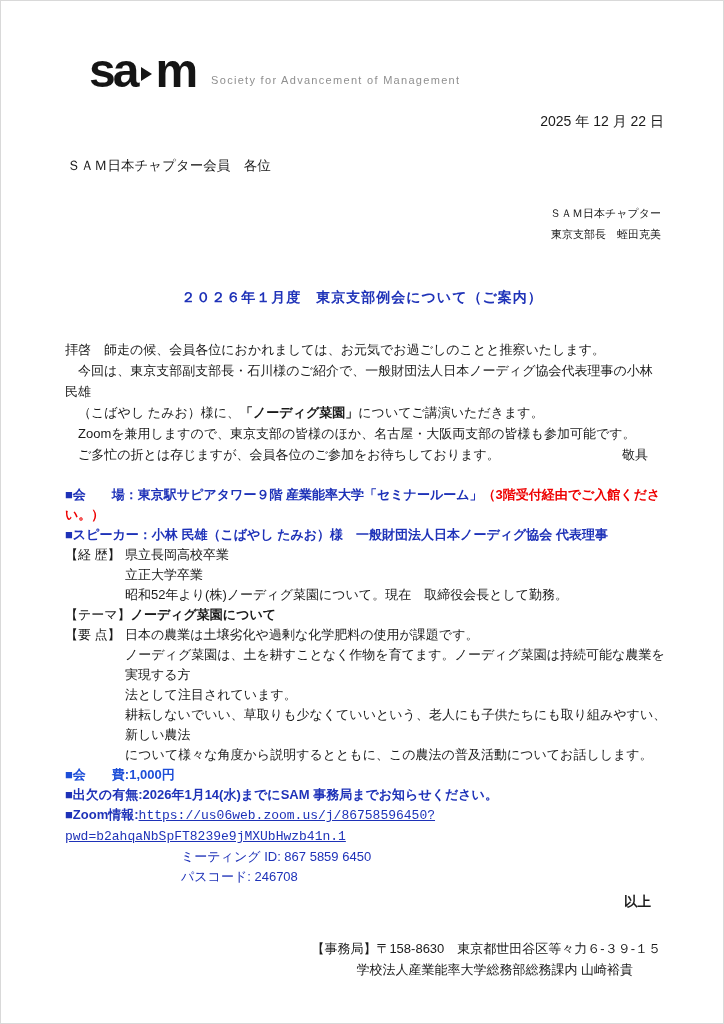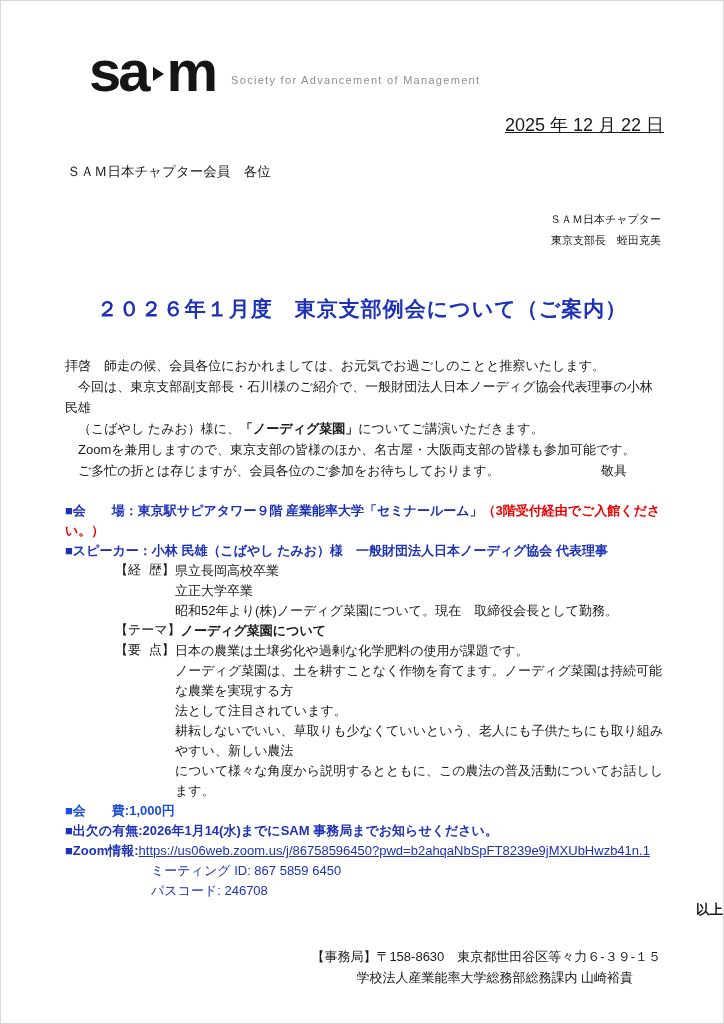--- a/index.html
+++ b/index.html
@@ -4,50 +4,50 @@
 <style>
   html,body{margin:0;padding:0;background:#ffffff;}
   .page{
     width:724px;height:1024px;box-sizing:border-box;position:relative;
     background:#fff;border:1px solid #d9d9d9;overflow:hidden;
     font-family:"Liberation Sans",sans-serif;color:#1a1a1a;
   }
   
   .logo-row{display:flex;align-items:flex-end;padding:50px 0 0 88px;}
   .logo{display:flex;align-items:center;color:#151515;font-weight:900;
-        font-size:58px;line-height:40px;letter-spacing:-3px;}
+        font-size:48px;line-height:40px;letter-spacing:-3px;}
   .logo-arrow{width:0;height:0;border-left:11px solid #151515;
         border-top:7px solid transparent;border-bottom:7px solid transparent;
         margin:6px 3px 0 5px;}
   .tagline{font-size:11px;color:#8f8f8f;letter-spacing:1.3px;margin:0 0 5px 16px;}
   
-  .date-row{margin-top:22px;padding-right:59px;text-align:right;font-size:18px;text-decoration:underline;}
+  .date-row{margin-top:22px;padding-right:59px;text-align:right;font-size:14px;}
   .recipient-row{margin-top:26px;padding-left:66px;font-size:13.5px;}
   .sender-block{margin-top:28px;padding-right:62px;text-align:right;
         font-size:11px;line-height:21px;}
   
-  .doc-title{margin-top:44px;text-align:center;font-size:21px;font-weight:bold;
+  .doc-title{margin-top:44px;text-align:center;font-size:14px;font-weight:bold;
         letter-spacing:1px;}
   
   .body-block{margin-top:32px;padding:0 60px 0 64px;font-size:13px;line-height:21px;}
   .body-line{white-space:pre-wrap;}
   .body-line.indent{text-indent:13px;}
-  .keigu{float:right;margin-right:36px;}
+  .keigu{float:right;margin-right:15px;}
   
   .details{margin-top:20px;padding:0 56px 0 64px;font-size:13px;line-height:20px;}
   .blue{font-weight:bold;}
   .red-note{font-weight:bold;}
   .sub-row{display:flex;}
-  .sub-label{flex:0 0 60px;margin-left:50px;white-space:pre;font-family:Liberation Mono, monospace;}
+  .sub-label{flex:0 0 60px;white-space:pre;}
   .sub-content{flex:1;}
   .bold{font-weight:bold;}
-  .zoom-link{text-decoration:underline;font-weight:normal;}
-  .zoom-sub{margin-left:86px;}
+  .zoom-link{text-decoration:underline;font-weight:normal;font-family:Liberation Mono, monospace;}
+  .zoom-sub{margin-left:116px;}
   
-  .closing-row{text-align:right;
+  .closing-row{margin-top:6px;padding-right:72px;text-align:right;
         font-size:13.5px;font-weight:bold;}
   .office-block{margin-top:28px;margin-right:62px;margin-left:auto;
         width:fit-content;font-size:13px;line-height:20.5px;}
   .office-indent{margin-left:45px;}
 </style>
 </head>
 <body>
 
 <div class="page">
 

